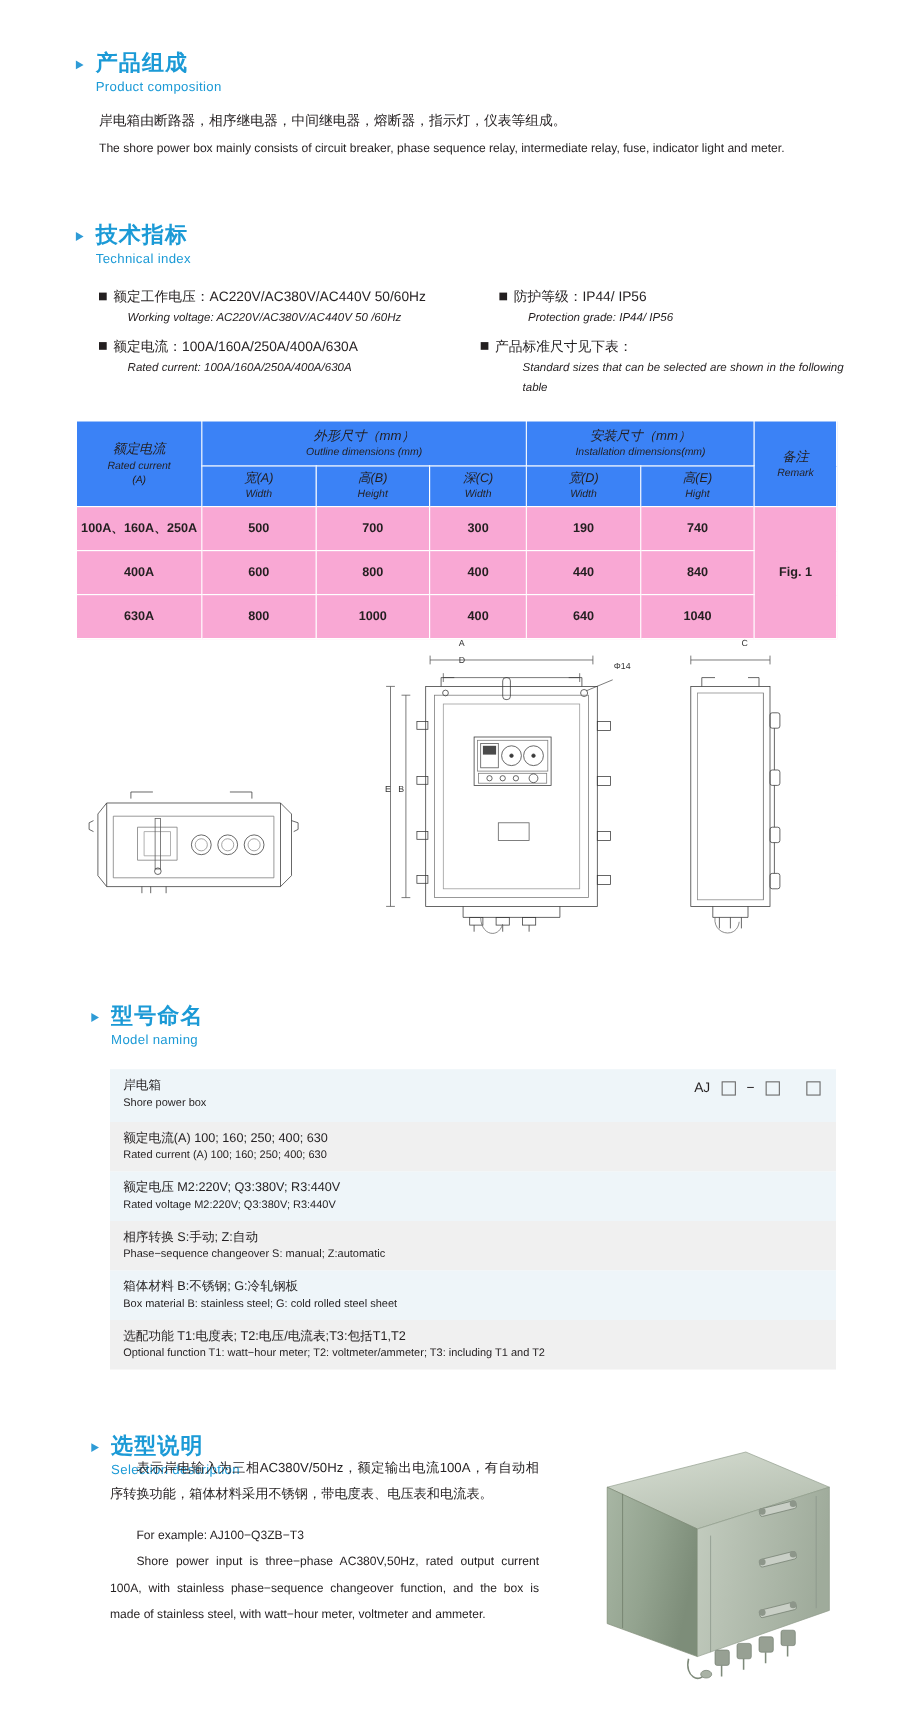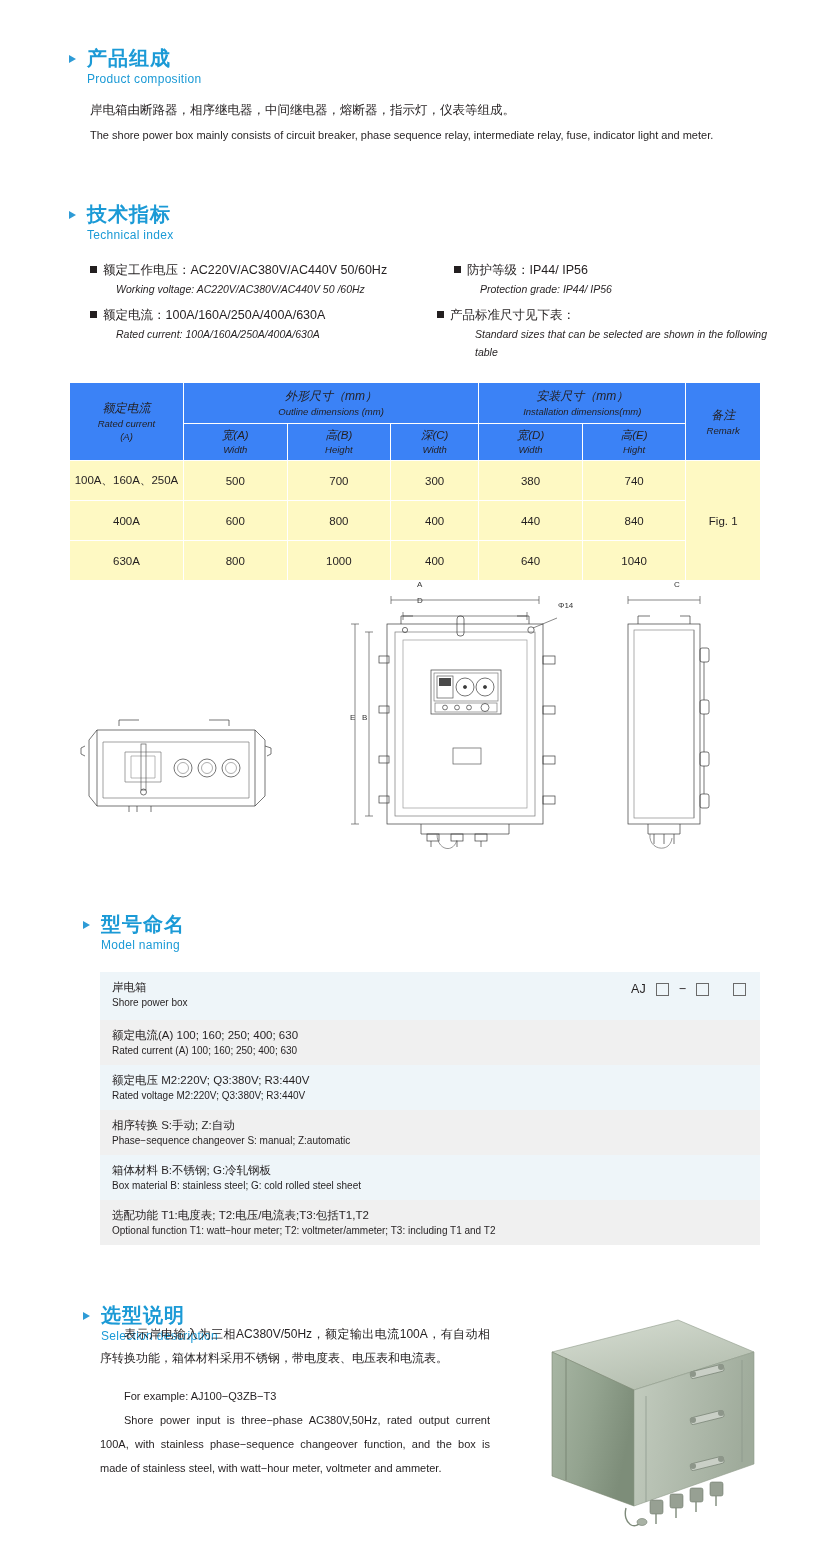--- a/index.html
+++ b/index.html
@@ -65,21 +65,21 @@
     font-size: 11.5px;
   }
   #spec-table td, #spec-table th {
     border: 1px solid #ffffff;
     text-align: center;
     vertical-align: middle;
     font-weight: normal;
     color: #231f20;
   }
   #spec-table thead td, #spec-table thead th { background: #3b82f6; font-style: italic; }
-  #spec-table tbody td { background: #fef9c3; height: 40px; }
+  #spec-table tbody td { background: #f9a8d4; height: 40px; font-weight: bold; }
   .th-cn { font-size: 12px; display: block; line-height: 17px; }
   .th-en { font-size: 9.5px; display: block; line-height: 13px; }
   .sub-cn { font-size: 11.5px; display: block; line-height: 15px; }
   .sub-en { font-size: 9.5px; display: block; line-height: 13px; }
 
   
   #drawing { position: absolute; left: 69px; top: 578px; width: 700px; height: 290px; }
   #drawing svg { display: block; }
 
   
@@ -188,21 +188,21 @@
         <span class="sub-en">Hight</span>
       </td>
     </tr>
   </thead>
   <tbody>
     <tr>
       <td>100A、160A、250A</td>
       <td>500</td>
       <td>700</td>
       <td>300</td>
-      <td>380</td>
+      <td>190</td>
       <td>740</td>
       <td rowspan="3">Fig. 1</td>
     </tr>
     <tr>
       <td>400A</td>
       <td>600</td>
       <td>800</td>
       <td>400</td>
       <td>440</td>
       <td>840</td>

